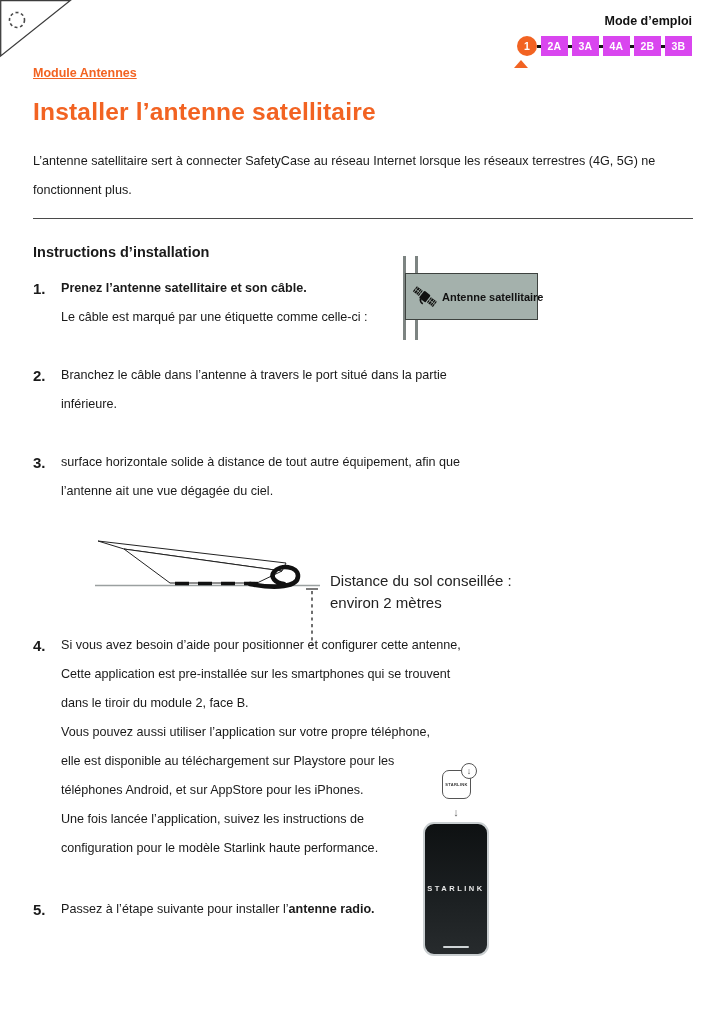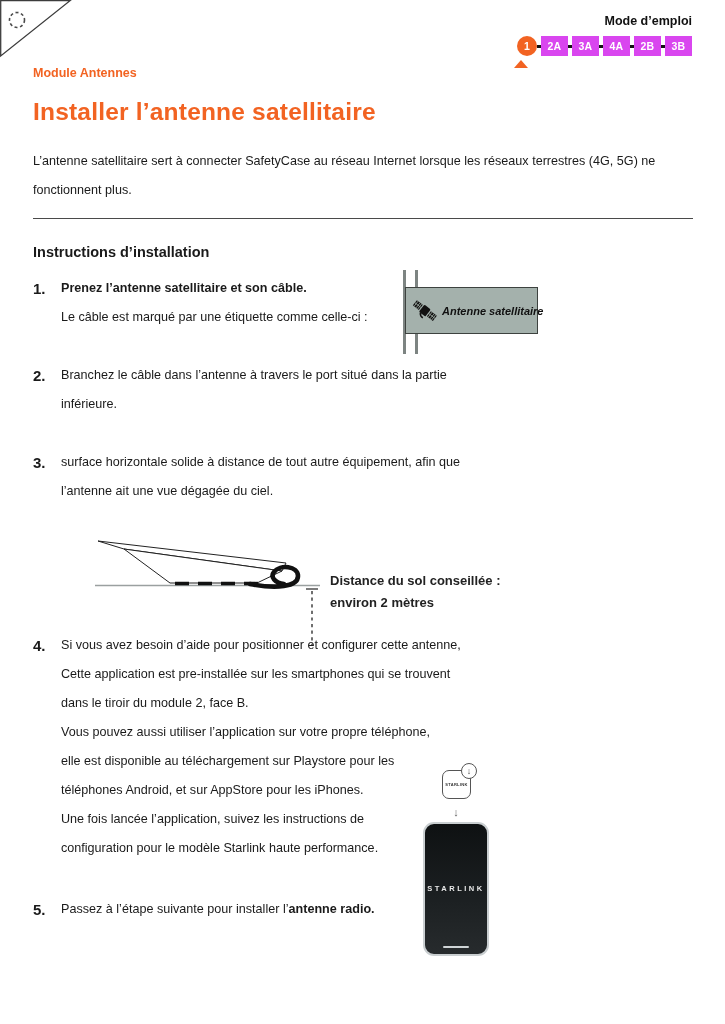--- a/index.html
+++ b/index.html
@@ -36,56 +36,56 @@
   .step-connector{width:4px;height:3px;background:#111;}
   .step-pointer{
     position:absolute;top:60px;right:197px;
     width:0;height:0;
     border-left:7px solid transparent;
     border-right:7px solid transparent;
     border-bottom:8px solid var(--accent,#F26322);
   }
   
   .content{position:absolute;left:33px;top:66px;width:660px;}
-  .eyebrow{font-size:12.5px;font-weight:700;color:var(--accent,#F26322);}
+  .eyebrow{font-size:12.5px;font-weight:700;color:var(--accent,#F26322);text-decoration:underline;}
   .page-title{
     margin:18px 0 0 0;font-size:24.5px;font-weight:700;
     color:var(--accent,#F26322);letter-spacing:.2px;
   }
   .intro{margin-top:21px;}
   .intro .line{font-size:12.6px;line-height:29px;}
   .rule{border:none;border-top:1px solid #4a4a4a;margin:13px 0 0 0;}
   .section-heading{margin:25px 0 0 0;font-size:14.5px;font-weight:700;}
   .instructions{margin-top:14px;}
   .item{display:flex;}
   .item .num{width:28px;flex:0 0 28px;font-size:15px;font-weight:700;line-height:29px;}
   .item .lines{flex:1;}
   .item .line{font-size:12.6px;line-height:29px;}
   .item .line b{font-weight:700;}
   .item1{margin-bottom:29px;}
   .item2{margin-bottom:29px;}
   .item3{margin-bottom:125px;}
   .item4{margin-bottom:32px;}
   
-  .label-graphic{position:absolute;left:393px;top:270px;width:160px;height:84px;font-style:italic;}
+  .label-graphic{position:absolute;left:393px;top:256px;width:160px;height:84px;}
   .label-cable{position:absolute;top:0;width:2.5px;height:84px;background:#7d8482;}
   .label-cable.c1{left:10px;}
   .label-cable.c2{left:22px;}
   .label-plate{
     position:absolute;left:12px;top:17px;width:133px;height:47px;
     background:var(--label-bg,#A4B1AC);
     border:1.5px solid #3d423f;box-sizing:border-box;
     display:flex;align-items:center;
   }
   .label-plate .sat-icon{margin-left:6px;flex:0 0 auto;}
   .label-plate .label-text{font-size:11px;font-weight:700;color:#111;margin-left:4px;white-space:nowrap;}
   
   .antenna-drawing{position:absolute;left:90px;top:532px;}
   .annotation{position:absolute;left:330px;top:570px;width:200px;}
-  .annotation .line{font-size:13px;line-height:22px;color:#222;font-weight:bold;}
+  .annotation .line{font-size:15px;line-height:22px;color:#222;}
   
   .phone-graphic{position:absolute;left:420px;top:762px;width:80px;height:200px;}
   .app-icon{
     position:absolute;left:22px;top:8px;width:27px;height:27px;
     border:1.2px solid #555;border-radius:7px;background:#fff;
     display:flex;align-items:center;justify-content:center;
   }
   .app-icon .app-icon-text{font-size:4px;font-weight:700;letter-spacing:.3px;color:#333;}
   .download-badge{
     position:absolute;left:41px;top:1px;width:14px;height:14px;

